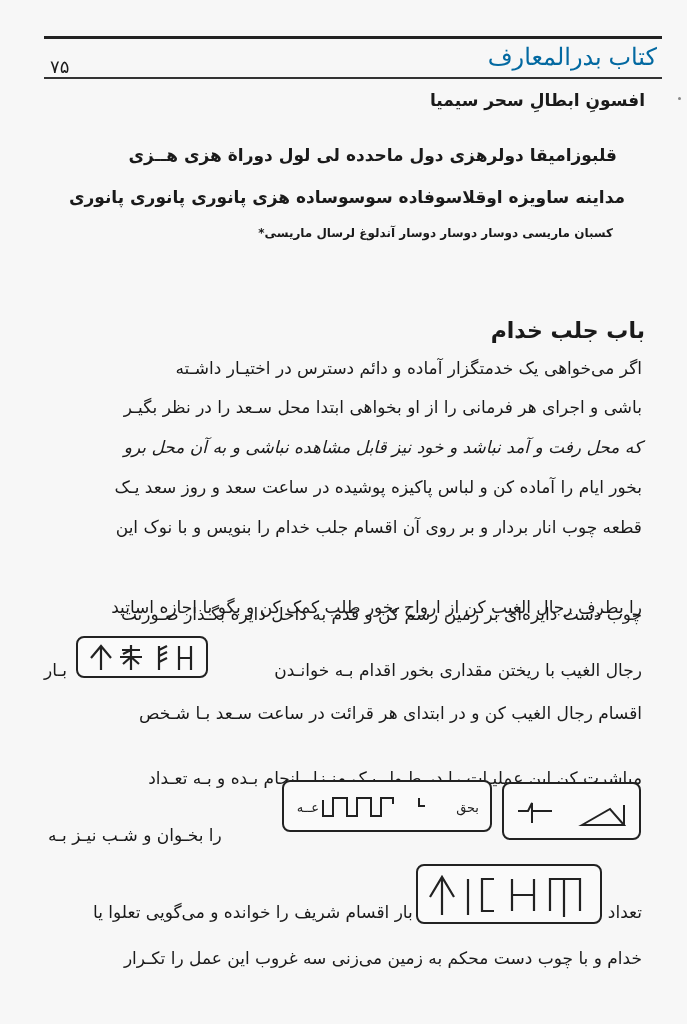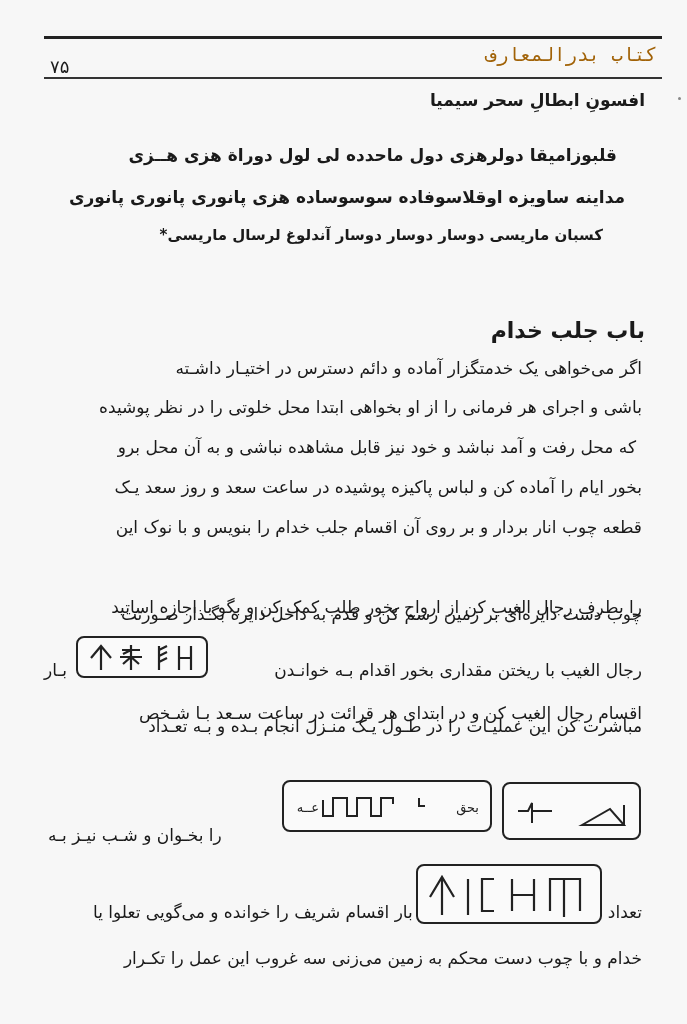--- a/index.html
+++ b/index.html
@@ -6,21 +6,21 @@
   body {
     width: 687px; height: 1024px; overflow: hidden;
     background: #f7f7f7;
     font-family: "DejaVu Sans", sans-serif;
     color: #1a1a1a;
     position: relative;
   }
   .rule { position: absolute; left: 44px; width: 618px; background: #222; }
   .rule.top { top: 36px; height: 3px; }
   .rule.bot { top: 77px; height: 2px; background:#333; }
-  .header-title { position: absolute; right: 30px; top: 43px; font-size: 19px; direction: rtl; font-family: Liberation Mono, monospace; color:#a16207; }
+  .header-title { position: absolute; right: 30px; top: 43px; font-size: 24px; direction: rtl; font-family: Liberation Sans, sans-serif; color:#0369a1; }
   .page-num { position: absolute; left: 50px; top: 44px; font-size: 18px; font-family: "DejaVu Serif", serif; margin-top: 12px; }
   .line { position: absolute; direction: rtl; white-space: nowrap; font-size: 17px; right: 45px; }
   .bold { font-weight: bold; text-align: right; }
   .section-title { font-size: 22px; font-weight: bold; }
   .dot { position:absolute; right: 6px; top: 97px; width:3px; height:3px; background:#888; border-radius:50%; }
   .sigil-box {
     position: absolute; border: 2px solid #222; border-radius: 8px;
     background: #fafafa; display: flex; align-items: center; justify-content: center;
   }
   .sigil-box svg { display: block; }
@@ -30,46 +30,46 @@
 
 <div class="rule top"></div>
 <div class="page-num">۷۵</div>
 <div class="header-title">کتاب بدرالمعارف</div>
 <div class="rule bot"></div>
 <div class="dot"></div>
 
 <div class="line bold" style="top:90px; right:42px; font-size:17px;">افسونِ ابطالِ سحر سیمیا</div>
 <div class="line bold" style="top:145px; right:70px; font-size:17px;">قلبوزامیقا دولرهزی دول ماحدده لی لول دوراة هزی هــزی</div>
 <div class="line bold" style="top:187px; right:62px; font-size:17px;">مداینه ساویزه اوقلاسوفاده سوسوساده هزی پانوری پانوری پانوری</div>
-<div class="line bold" style="top:226px; right:84px; font-size:15px;">کسبان ماریسی دوسار دوسار دوسار آندلوغ لرسال ماریسی*</div>
+<div class="line bold" style="top:226px; right:74px; font-size:12px;">کسبان ماریسی دوسار دوسار دوسار آندلوغ لرسال ماریسی*</div>
 
 <div class="line section-title" style="top:318px; right:42px;">باب جلب خدام</div>
 <div class="line" style="top:358px; right:45px;">اگر می‌خواهی یک خدمتگزار آماده و دائم دسترس در اختیـار داشـته</div>
-<div class="line" style="top:397px; right:45px;">باشی و اجرای هر فرمانی را از او بخواهی ابتدا محل خلوتی را در نظر پوشیده</div>
-<div class="line" style="top:437px; right:51px;">که محل رفت و آمد نباشد و خود نیز قابل مشاهده نباشی و به آن محل برو</div>
+<div class="line" style="top:397px; right:45px;">باشی و اجرای هر فرمانی را از او بخواهی ابتدا محل سـعد را در نظر بگیـر</div>
+<div class="line" style="top:437px; right:45px;font-style:italic;">که محل رفت و آمد نباشد و خود نیز قابل مشاهده نباشی و به آن محل برو</div>
 <div class="line" style="top:477px; right:45px;">بخور ایام را آماده کن و لباس پاکیزه پوشیده در ساعت سعد و روز سعد یـک</div>
 <div class="line" style="top:517px; right:45px;">قطعه چوب انار بردار و بر روی آن اقسام جلب خدام را بنویس و با نوک این</div>
 <div class="line" style="top:557px; right:45px;margin-top:47px;">چوب دست دایره‌ای بر زمین رسم کن و قدم به داخل دایره بگـذار صـورتت</div>
 <div class="line" style="top:597px; right:45px;">را بطرف رجال الغیب کن از ارواح بخور طلب کمک کن و بگو با اجازه اساتید</div>
 
 <div class="line" style="top:660px; right:45px;">رجال الغیب با ریختن مقداری بخور اقدام بـه خوانـدن</div>
 <div class="sigil-box" style="left:76px; top:636px; width:128px; height:38px;">
   <svg width="110" height="30" viewBox="0 0 110 30">
     <g stroke="#222" stroke-width="2.2" fill="none">
       <path d="M14 28 V4 M4 16 L14 4 L24 16"></path>
       <path d="M44 28 V3 M35 8 H53 M33 15 H55 M36 22 L44 15 L52 22 M36 12 L44 8"></path>
       <path d="M72 28 V4 M72 8 L80 4 M72 14 L80 10 M72 20 L80 16"></path>
       <path d="M92 4 V28 M104 4 V28 M92 16 H104"></path>
     </g>
   </svg>
 </div>
 <div class="line" style="top:660px; left:44px; right:auto;">بـار</div>
 
 <div class="line" style="top:703px; right:45px;">اقسام رجال الغیب کن و در ابتدای هر قرائت در ساعت سـعد بـا شـخص</div>
-<div class="line" style="top:716px; right:45px;margin-left:38px;">مباشرت کن این عملیـات را در طـول یـک منـزل انجام بـده و بـه تعـداد</div>
+<div class="line" style="top:768px; right:45px;margin-left:38px;">مباشرت کن این عملیـات را در طـول یـک منـزل انجام بـده و بـه تعـداد</div>
 
 <div class="sigil-box" style="left:502px; top:782px; width:135px; height:54px;">
   <svg width="120" height="40" viewBox="0 0 120 40">
     <g stroke="#222" stroke-width="2" fill="none">
       <path d="M6 20 H16 L20 12 V32 M20 20 H40"></path>
       <path d="M70 34 L98 18 L112 34 Z M112 14 V34"></path>
     </g>
   </svg>
 </div>
 <div class="sigil-box" style="left:282px; top:780px; width:206px; height:48px;">

